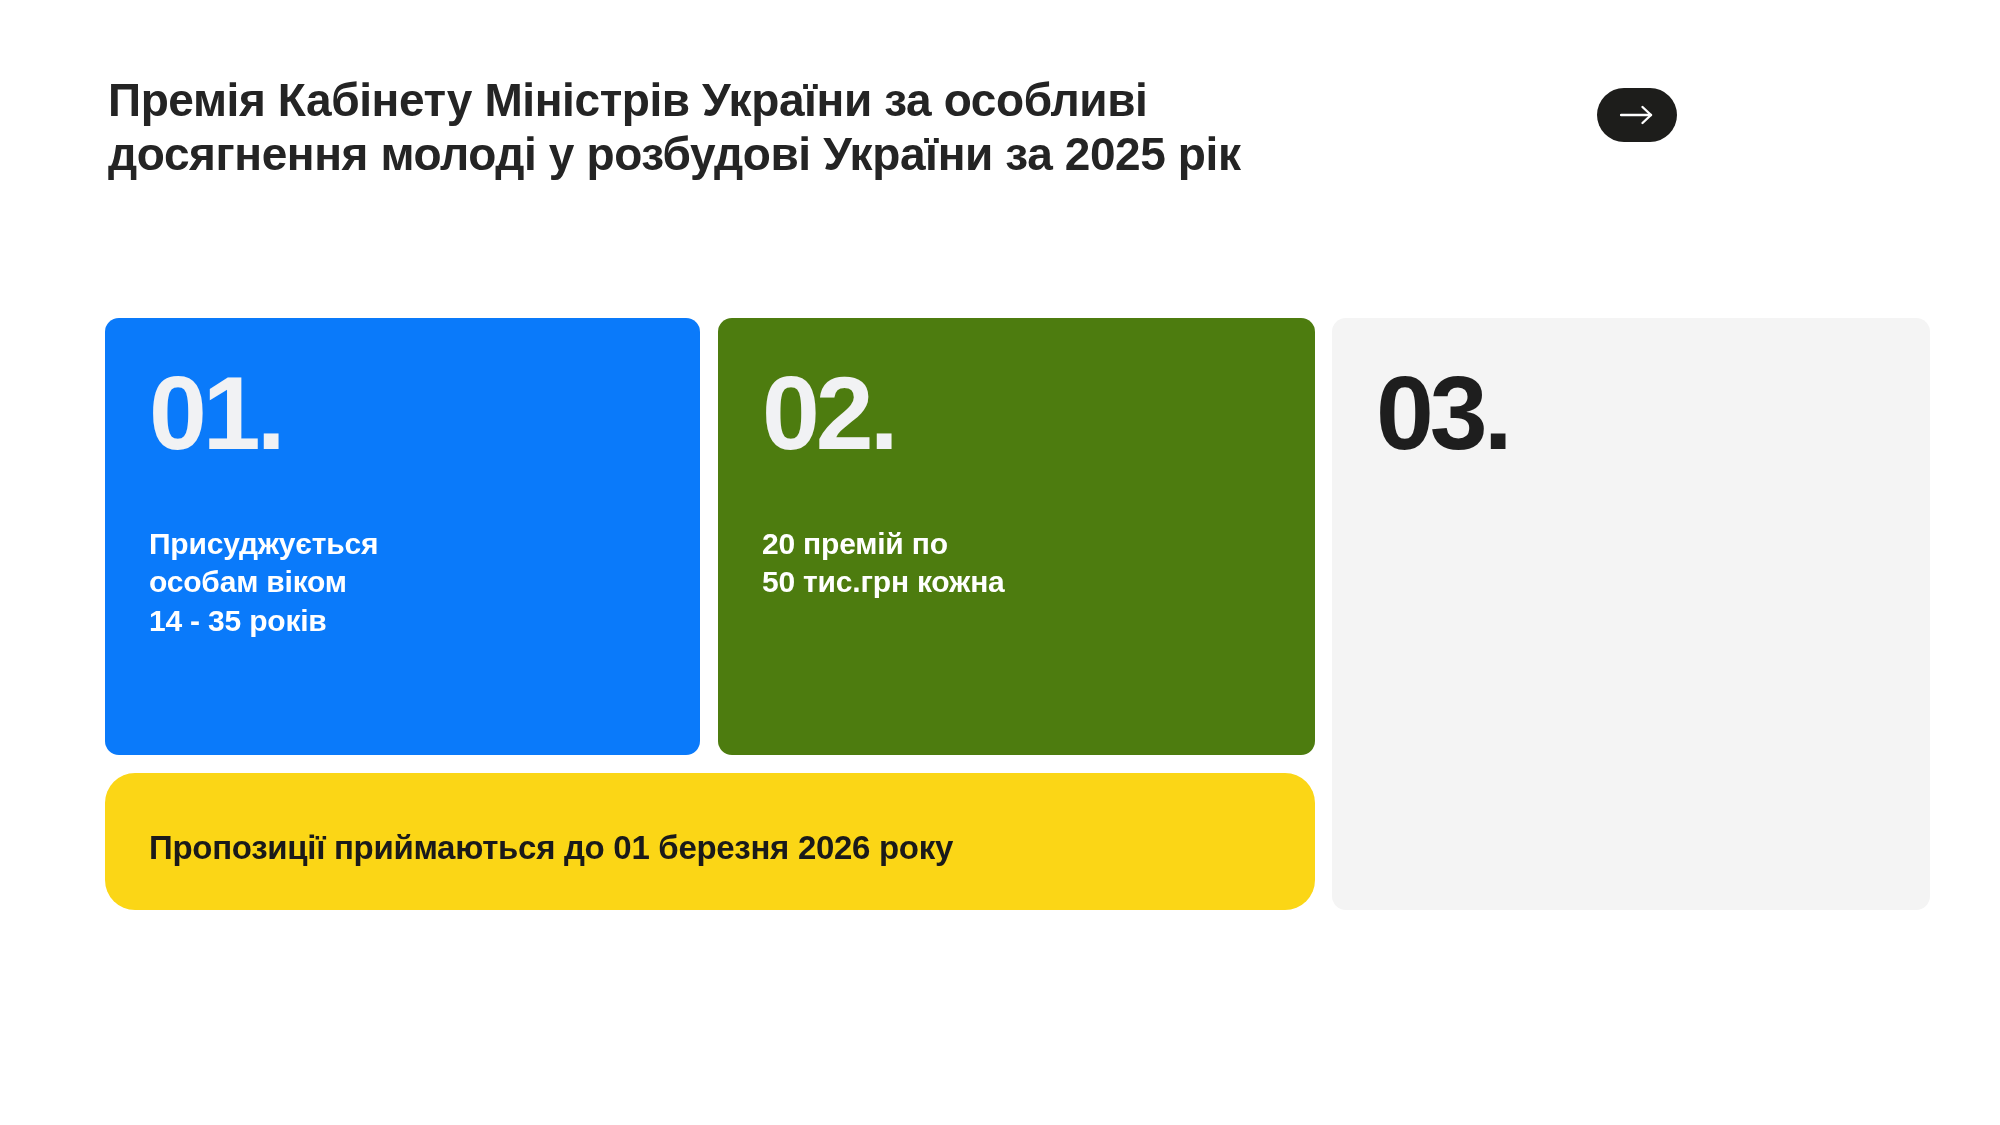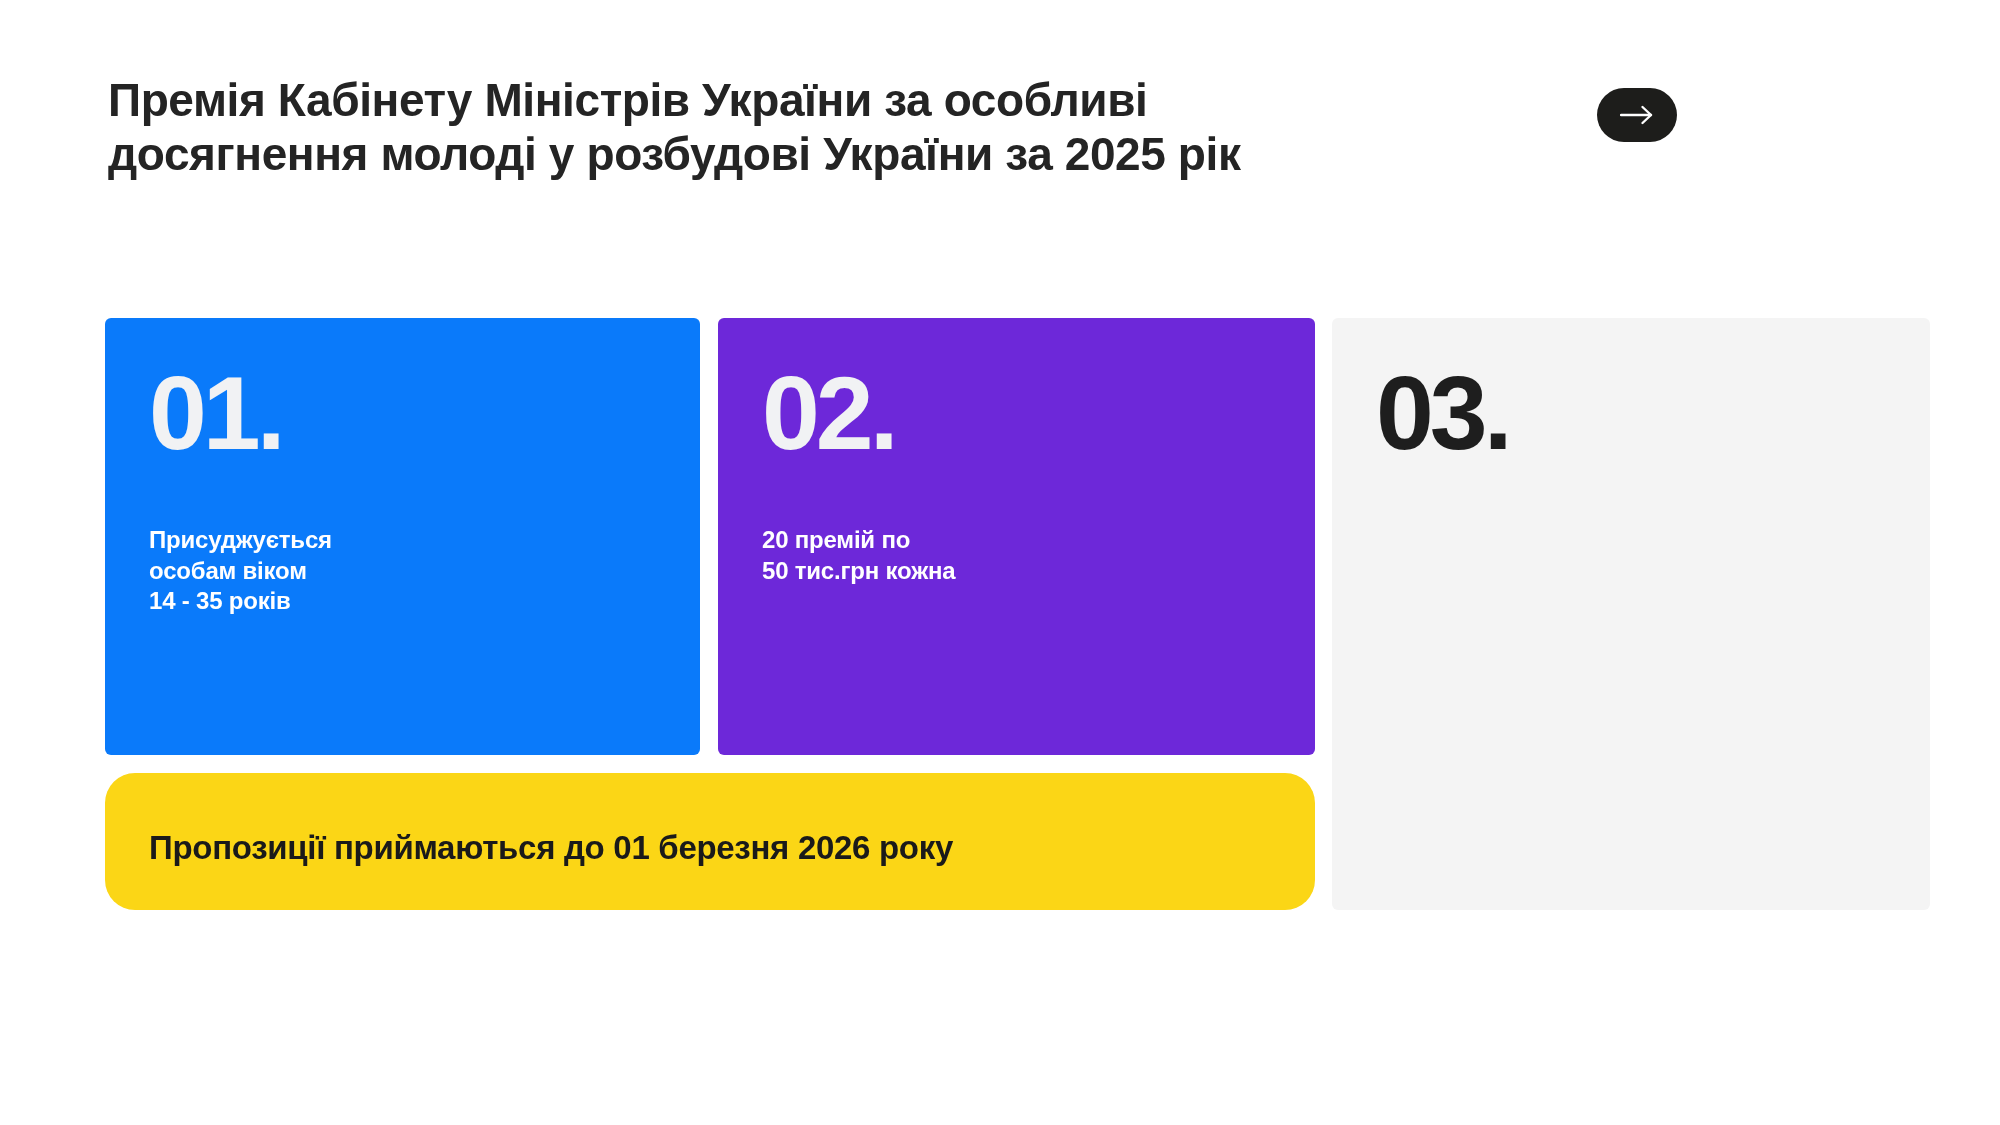--- a/index.html
+++ b/index.html
@@ -62,39 +62,39 @@
 
   
   .cards {
     position: absolute;
     left: 105px;
     top: 318px;
   }
 
   .card {
     position: absolute;
-    border-radius: 6px;
+    border-radius: 14px;
     box-sizing: border-box;
     padding: 46px 44px 35px 44px;
     overflow: hidden;
   }
 
   .card-num {
     font-family: "Liberation Sans", sans-serif;
     font-weight: 700;
     font-size: 104px;
     line-height: 0.95;
     letter-spacing: -4px;
     margin: 0;
   }
 
   .card-body {
     font-family: "Liberation Sans", sans-serif;
     font-weight: 700;
-    font-size: 24px;
+    font-size: 30px;
     line-height: 1.28;
     letter-spacing: -0.2px;
     margin: 0;
     white-space: pre-line;
   }
 
   
   #card-1 {
     left: 0px;
     top: 0px;
@@ -104,21 +104,21 @@
   }
   #card-1 .card-num { color: #f1f2f4; }
   #card-1 .card-body { color: #ffffff; margin-top: 62px; }
 
   
   #card-2 {
     left: 613px;
     top: 0px;
     width: 597px;
     height: 437px;
-    background: #6d28d9;
+    background: #4d7c0f;
   }
   #card-2 .card-num { color: #f1f2f4; }
   #card-2 .card-body { color: #ffffff; margin-top: 62px; }
 
   
   #card-3 {
     left: 1227px;
     top: 0px;
     width: 598px;
     height: 592px;

